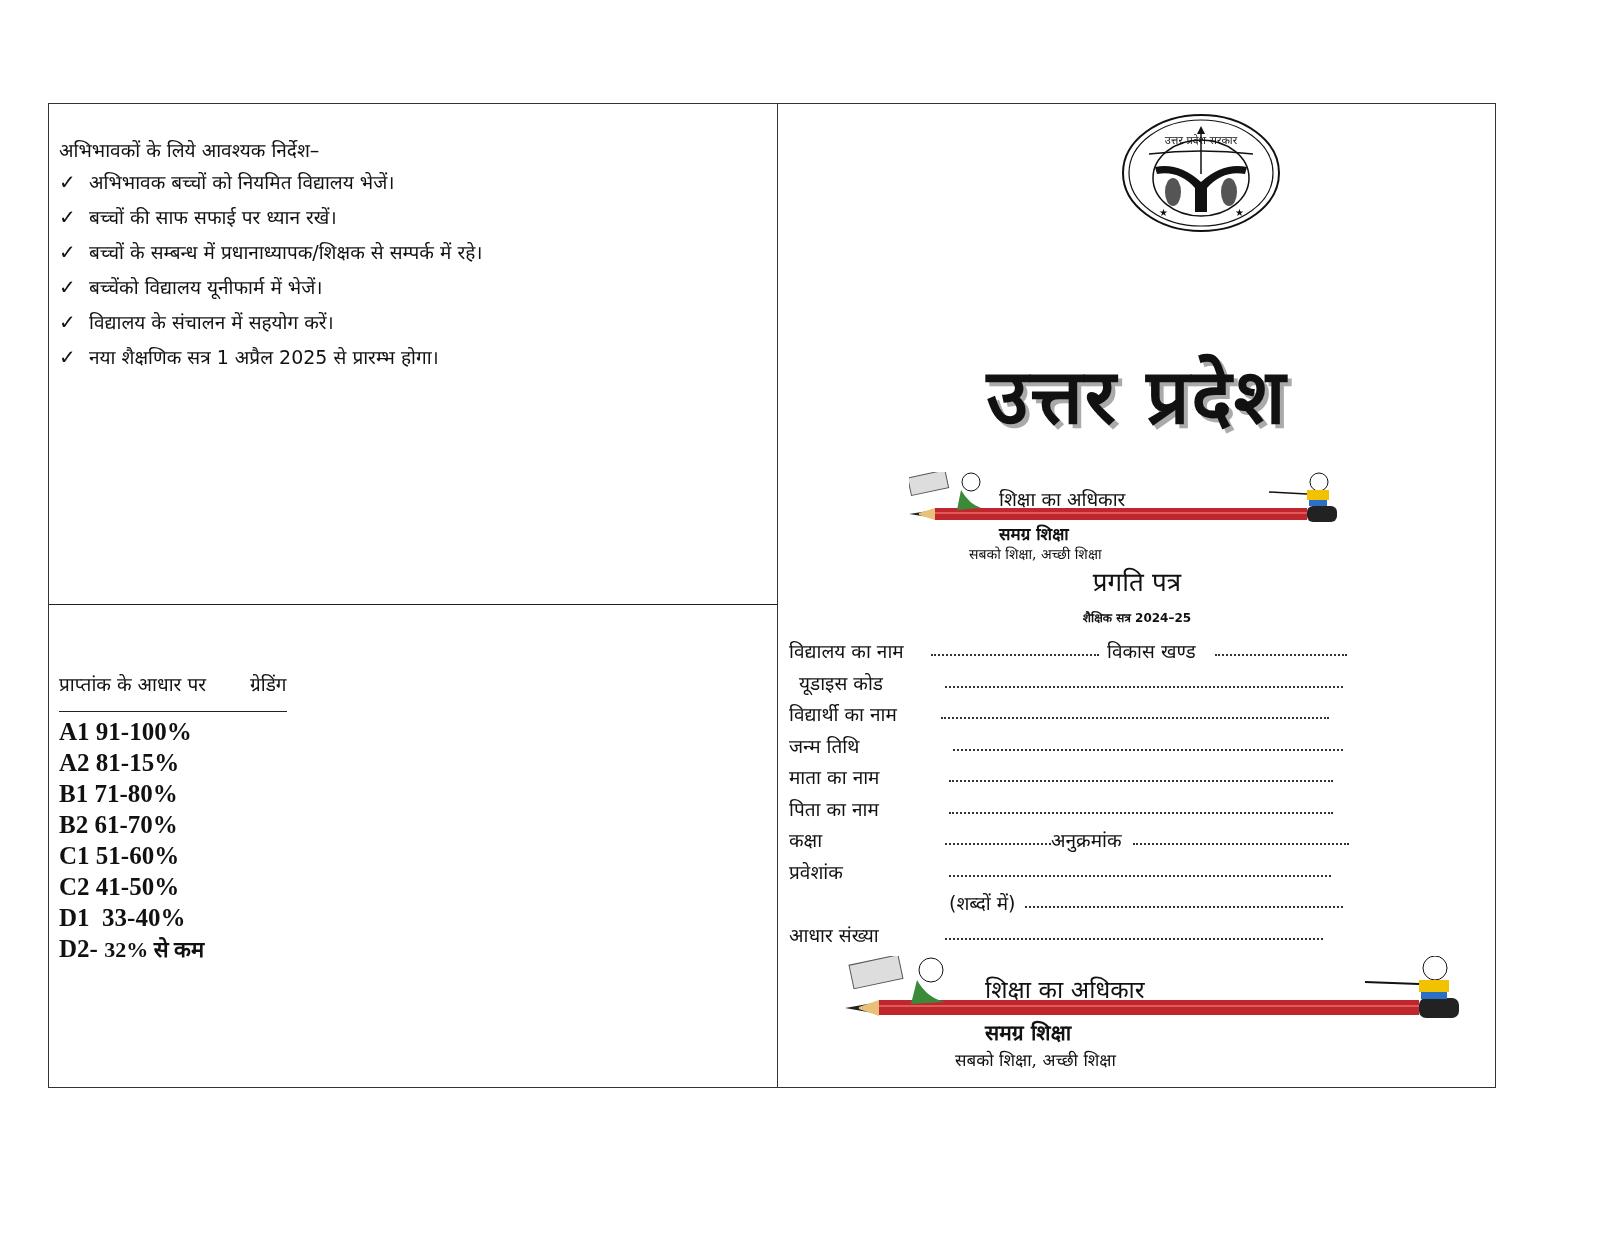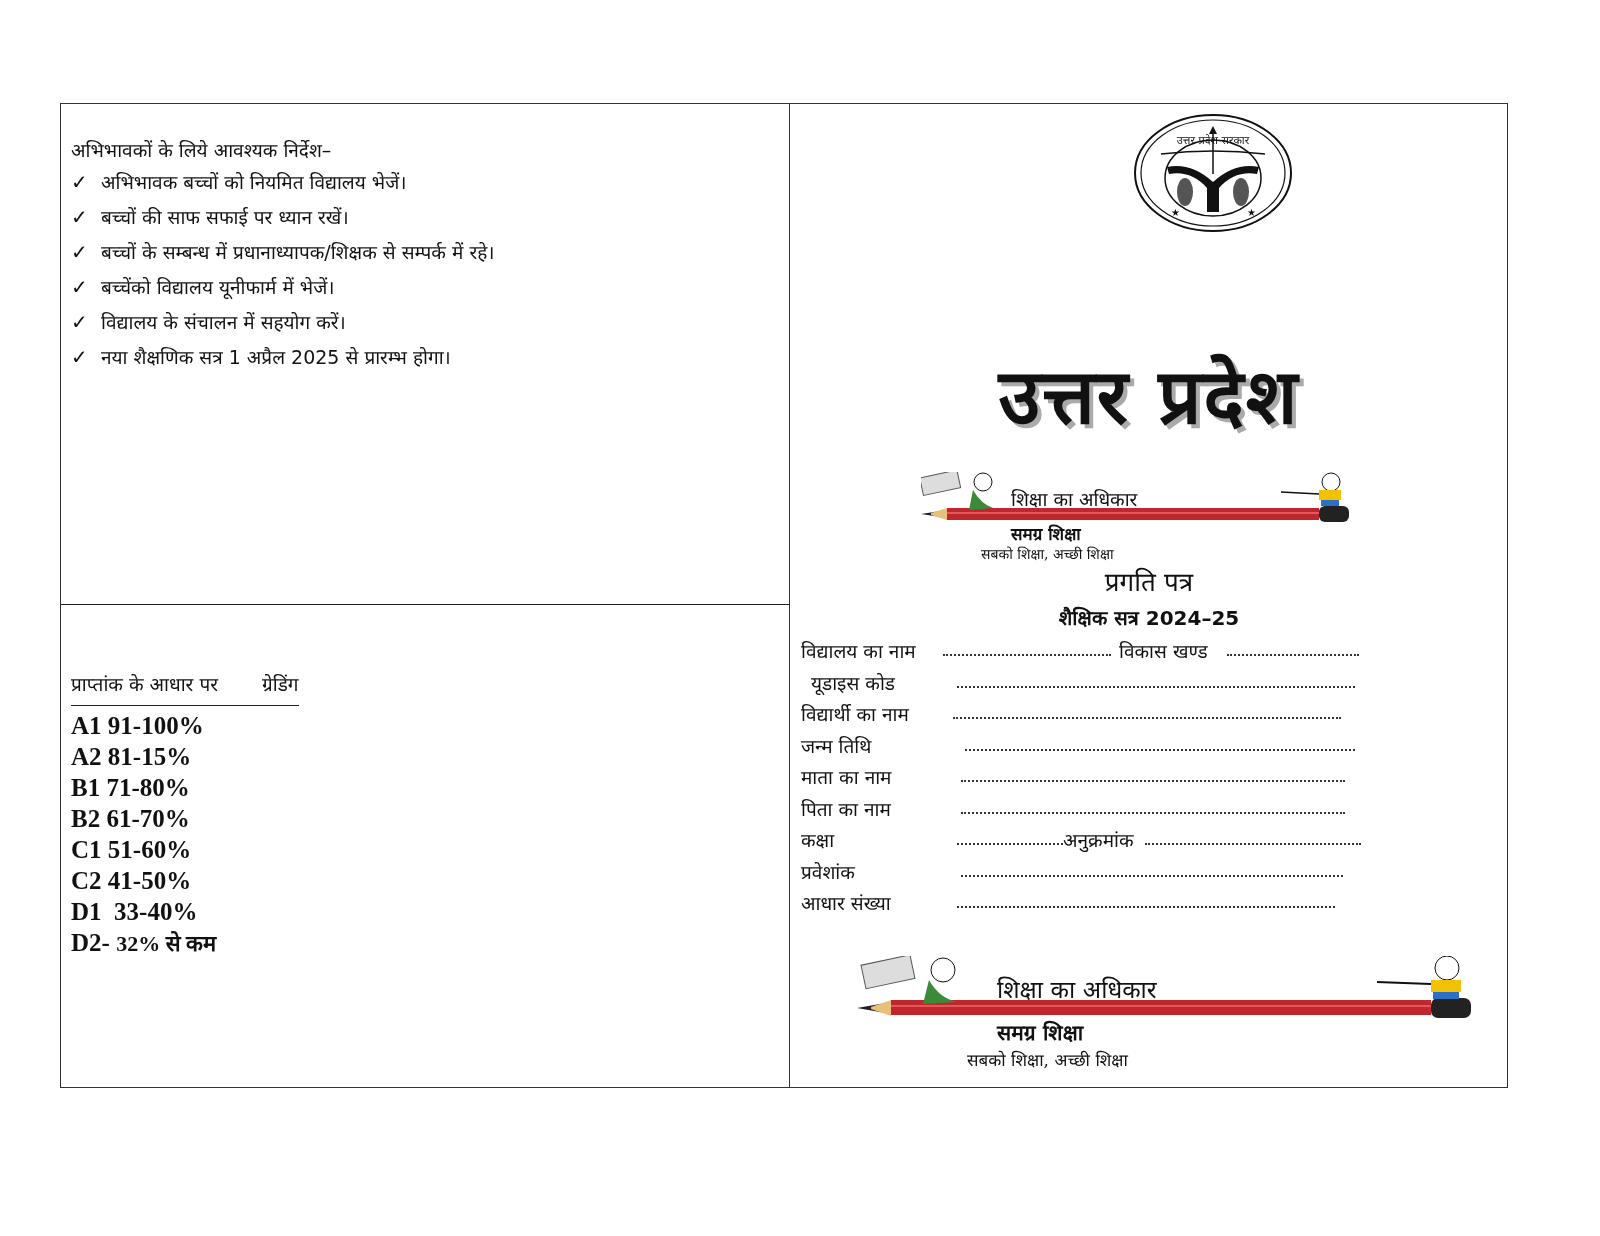--- a/index.html
+++ b/index.html
@@ -1,53 +1,53 @@
 <!DOCTYPE html>
 <html><head>
 <meta charset="utf-8">
 <style>
   * { box-sizing: border-box; margin: 0; padding: 0; }
   html, body { width: 1600px; height: 1236px; background: #ffffff; overflow: hidden; }
   body { position: relative; font-family: "DejaVu Sans", sans-serif; color: #111; }
 
-  .sheet { position: absolute; left: 60px; top: 103px; width: 1448px; height: 985px; border: 1.5px solid #333; }
+  .sheet { position: absolute; left: 48px; top: 103px; width: 1448px; height: 985px; border: 1.5px solid #333; }
   .divider-v { position: absolute; left: 728px; top: 0; width: 0; height: 100%; border-left: 1.5px solid #333; }
   .divider-h { position: absolute; left: 0; top: 500px; width: 728px; height: 0; border-top: 1.5px solid #222; }
 
   
   .instructions { position: absolute; left: 10px; top: 34px; width: 700px; }
   .instructions .heading { font-size: 19px; line-height: 24px; margin-bottom: 8px; }
   .instructions ul { list-style: none; }
   .instructions li { font-size: 19px; line-height: 24px; margin-bottom: 11px; display: flex; align-items: center; }
   .check { display: inline-block; width: 30px; font-size: 20px; font-weight: bold; }
 
   
   .grading { position: absolute; left: 10px; top: 568px; width: 700px; }
-  .grading .grading-head { font-size: 19px; line-height: 24px; display: inline-block; border-bottom: 1.5px solid #222; padding-bottom: 9px; margin-bottom: 4px; }
+  .grading .grading-head { font-size: 19px; line-height: 24px; display: inline-block; border-bottom: 1.5px solid #222; padding-bottom: 15px; margin-bottom: 4px; }
   .grading .grading-head span { display: inline-block; }
   .grading .gap { display: inline-block; width: 44px; }
   .grading ul { list-style: none; }
   .grading li { font-family: "Liberation Serif", serif; font-weight: bold; font-size: 25px; line-height: 31px; }
   .grading li .gnum { white-space: pre; }
 
   
   .right { position: absolute; left: 730px; top: 0; width: 716px; height: 100%; }
   .emblem { position: absolute; left: 340px; top: 8px; width: 164px; height: 122px; }
   .title1 { position: absolute; left: 0; width: 716px; top: 148px; text-align: center; font-size: 76px; font-weight: bold; line-height: 90px; text-shadow: 4px 4px 0 #aaa; letter-spacing: 2px; }
   .title2 { position: absolute; left: 0; width: 716px; top: 248px; text-align: center; font-size: 76px; font-weight: bold; line-height: 90px; text-shadow: 4px 4px 0 #aaa; letter-spacing: 2px; }
 
   .rte-banner { position: absolute; }
   .rte-banner .pencil { position: absolute; }
   .rte-text { position: absolute; text-align: left; font-family: "DejaVu Serif", serif; }
 
   .banner1 { left: 130px; top: 368px; width: 450px; height: 95px; }
   .banner2 { left: 66px; top: 852px; width: 620px; height: 130px; }
 
   .report-title { position: absolute; left: 0; width: 716px; top: 462px; text-align: center; font-size: 26px; line-height: 32px; }
-  .session { position: absolute; left: 0; width: 716px; top: 503px; text-align: center; font-size: 20px; line-height: 22px; font-weight: bold; }
+  .session { position: absolute; left: 0; width: 716px; top: 503px; text-align: center; font-size: 12px; line-height: 22px; font-weight: bold; }
 
   .form { position: absolute; left: 10px; top: 532px; width: 700px; }
   .frow { position: relative; height: 31.5px; font-size: 19px; line-height: 30px; white-space: nowrap; }
   .frow .lbl { position: absolute; left: 0; }
   .dots { position: absolute; border-bottom: 2px dotted #333; height: 20px; }
   .frow .mid { position: absolute; }
 </style>
 </head>
 <body>
 
@@ -175,20 +175,24 @@
       </div>
       <div class="frow">
         <span class="lbl">कक्षा</span>
         <span class="dots" style="left:156px; width:106px;"></span>
         <span class="mid" style="left:262px;">अनुक्रमांक</span>
         <span class="dots" style="left:344px; width:216px;"></span>
       </div>
       <div class="frow">
         <span class="lbl">प्रवेशांक</span>
         <span class="dots" style="left:160px; width:382px;"></span>
+      </div>
+      <div class="frow">
+        <span class="mid" style="left:160px;">(शब्दों में)</span>
+        <span class="dots" style="left:236px; width:318px;"></span>
       </div>
       <div class="frow">
         <span class="lbl">आधार संख्या</span>
         <span class="dots" style="left:156px; width:378px;"></span>
       </div>
     </div>
 
     <div class="rte-banner banner2">
       <svg class="pencil" width="620" height="80" viewBox="0 0 620 80">
         <polygon points="0,52 34,46 34,58" fill="#222"></polygon>

